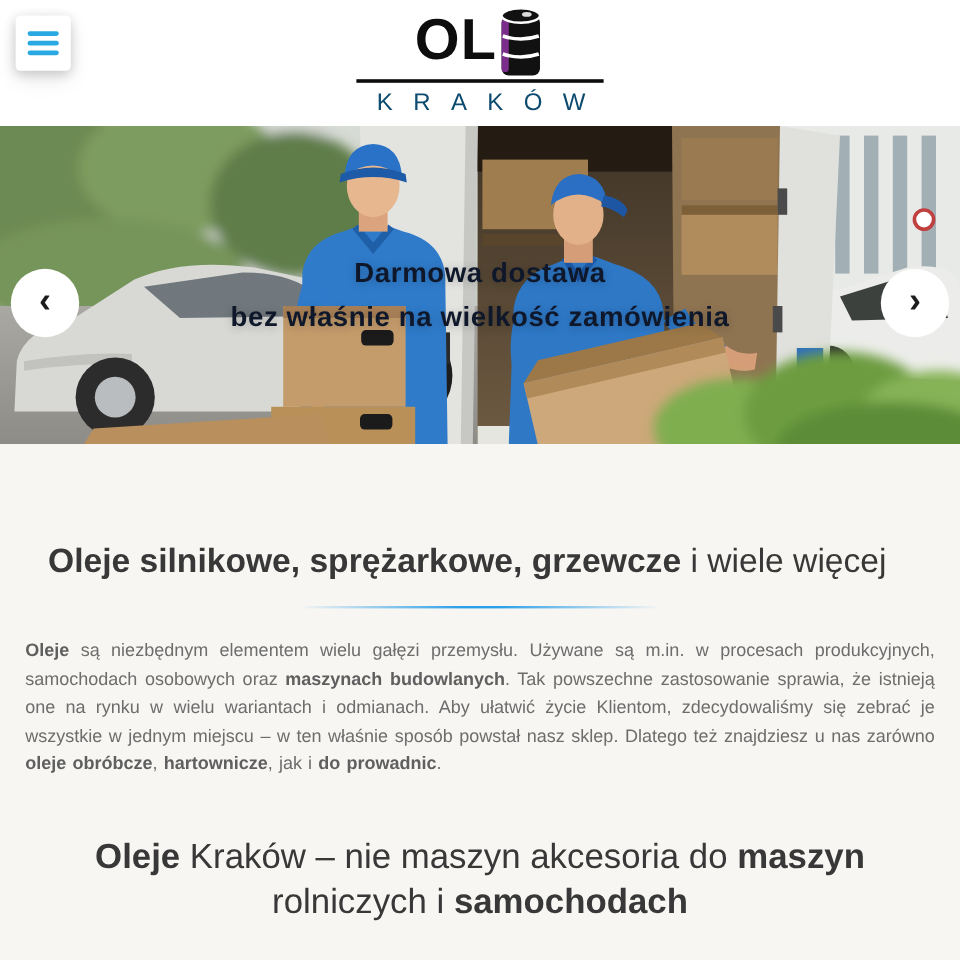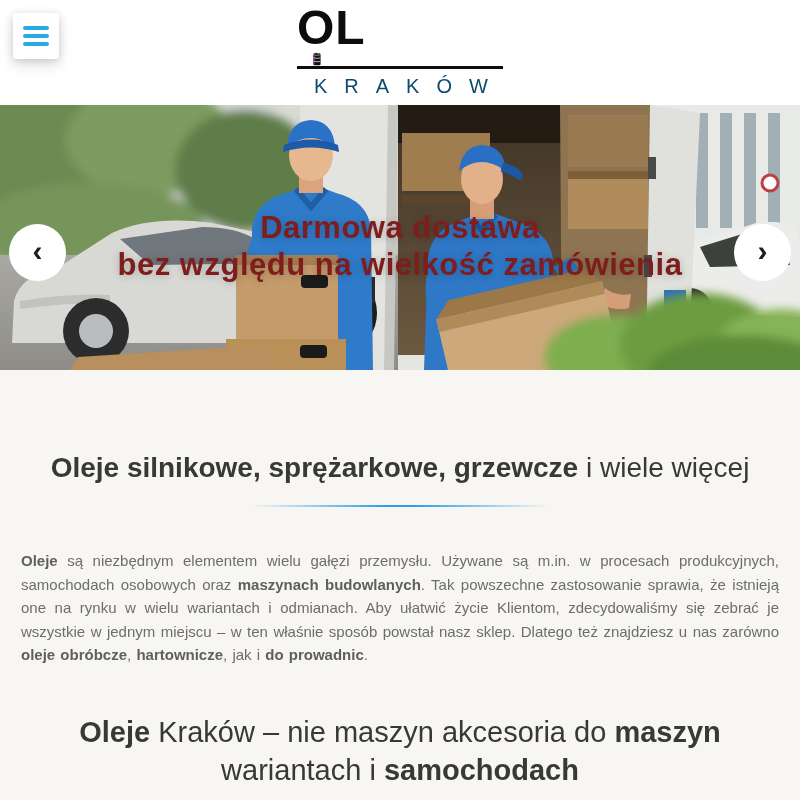--- a/index.html
+++ b/index.html
@@ -14,47 +14,47 @@
   html,body{width:800px;height:800px;overflow:hidden;background:#fff;
     font-family:"Liberation Sans","DejaVu Sans",sans-serif;}
 
   
   .site-header{position:relative;height:105px;background:#fff;}
   .menu-btn{position:absolute;left:13px;top:13px;width:46px;height:46px;background:#fff;
     border:none;border-radius:4px;box-shadow:0 2px 10px rgba(0,0,0,.18),0 8px 18px rgba(0,0,0,.08);
     display:flex;flex-direction:column;justify-content:center;align-items:center;gap:4px;cursor:pointer;}
   .menu-btn .bar{width:26px;height:4px;border-radius:2px;background:var(--accent-cyan);}
   .logo{position:absolute;left:50%;top:4px;transform:translateX(-50%);width:206px;text-align:center;cursor:pointer;}
-  .logo-top{display:flex;align-items:flex-start;justify-content:center;height:60px;flex-direction:column;}
+  .logo-top{display:flex;align-items:center;justify-content:center;height:60px;}
   .logo-word{font-size:48px;font-weight:700;color:#0d0d0d;letter-spacing:1px;line-height:1;
     font-family:"Liberation Sans","DejaVu Sans",sans-serif;}
   .logo-barrel{width:38px;height:62px;margin:0 1px -2px 1px;}
   .logo-line{height:3px;background:#0d0d0d;margin-top:2px;}
   .logo-sub{font-size:20px;font-weight:500;color:#0c4a6e;letter-spacing:17px;padding-left:17px;margin-top:6px;}
 
   
   .hero{position:relative;height:265px;overflow:hidden;background:#b9bdb6;}
   .hero svg.scene{position:absolute;inset:0;width:100%;height:100%;display:block;}
-  .hero-caption{position:absolute;left:0;right:0;top:104px;text-align:center;color:#7f1d1d;
-    font-size:31px;font-weight:600;line-height:37px;letter-spacing:.5px;
+  .hero-caption{position:absolute;left:0;right:0;top:104px;text-align:center;color:#0f172a;
+    font-size:23px;font-weight:600;line-height:37px;letter-spacing:.5px;
     text-shadow:0 1px 8px rgba(0,0,0,.22);}
   .nav-circle{position:absolute;top:119px;width:57px;height:57px;border-radius:50%;background:#fff;border:none;
     color:#1d1d1d;font-size:30px;font-weight:700;line-height:1;cursor:pointer;
     display:flex;align-items:center;justify-content:center;padding-bottom:4px;}
   .nav-prev{left:9px;}
   .nav-next{right:9px;}
 
   
   .content{height:430px;background:var(--section-bg);padding-top:78px;}
-  .h1{max-width:720px;margin:0 auto;text-align:center;color:var(--heading-text);
+  .h1{max-width:720px;margin:0 auto;color:var(--heading-text);
     font-size:28px;line-height:39px;font-weight:400;}
   .h1 .seg-bold{font-weight:700;}
   .divider{width:300px;height:2px;margin:18px auto 0;
     background:linear-gradient(to right,rgba(43,159,232,0),var(--divider-blue) 45%,var(--divider-blue) 55%,rgba(43,159,232,0));}
-  .lead{margin:42px 21px 0;color:var(--body-text);font-size:15px;line-height:23.5px;
+  .lead{margin:24px 21px 0;color:var(--body-text);font-size:15px;line-height:23.5px;
     text-align:justify;word-spacing:1px;}
   .lead .seg-bold{font-weight:700;color:#5f5f5f;}
   .h2{max-width:700px;margin:46px auto 0;text-align:center;color:var(--heading-text);
     font-size:29px;line-height:38px;font-weight:400;}
   .h2 .seg-bold{font-weight:700;}
 </style>
 </head>
 <body>
 
 <header class="site-header">
@@ -203,29 +203,29 @@
     <g filter="url(#soft)">
       <ellipse cx="615" cy="252" rx="70" ry="42" fill="#7fae4f"></ellipse>
       <ellipse cx="700" cy="240" rx="80" ry="52" fill="#6d9c41"></ellipse>
       <ellipse cx="782" cy="252" rx="70" ry="48" fill="#86b356"></ellipse>
       <ellipse cx="742" cy="268" rx="95" ry="38" fill="#5d8c38"></ellipse>
     </g>
   </svg>
 
   <div class="hero-caption">
     <div>Darmowa dostawa</div>
-    <div>bez względu na wielkość zamówienia</div>
+    <div>bez właśnie na wielkość zamówienia</div>
   </div>
 
   <button class="nav-circle nav-prev">
     <span>‹</span>
   </button>
   <button class="nav-circle nav-next">
     <span>›</span>
   </button>
 </section>
 
 <section class="content">
   <h1 class="h1"><span class="seg-bold">Oleje silnikowe, sprężarkowe, grzewcze</span><span> i wiele więcej</span></h1>
   <div class="divider"></div>
   <p class="lead"><span class="seg-bold">Oleje</span><span> są niezbędnym elementem wielu gałęzi przemysłu. Używane są m.in. w procesach produkcyjnych, samochodach osobowych oraz </span><span class="seg-bold">maszynach budowlanych</span><span>. Tak powszechne zastosowanie sprawia, że istnieją one na rynku w wielu wariantach i odmianach. Aby ułatwić życie Klientom, zdecydowaliśmy się zebrać je wszystkie w jednym miejscu – w ten właśnie sposób powstał nasz sklep. Dlatego też znajdziesz u nas zarówno </span><span class="seg-bold">oleje obróbcze</span><span>, </span><span class="seg-bold">hartownicze</span><span>, jak i </span><span class="seg-bold">do prowadnic</span><span>.</span></p>
-  <h2 class="h2"><span class="seg-bold">Oleje</span><span> Kraków – nie maszyn akcesoria do </span><span class="seg-bold">maszyn</span><span> wariantach i </span><span class="seg-bold">samochodach</span></h2>
+  <h2 class="h2"><span class="seg-bold">Oleje</span><span> Kraków – nie maszyn akcesoria do </span><span class="seg-bold">maszyn</span><span> rolniczych i </span><span class="seg-bold">samochodach</span></h2>
 </section>
 
 </body></html>

